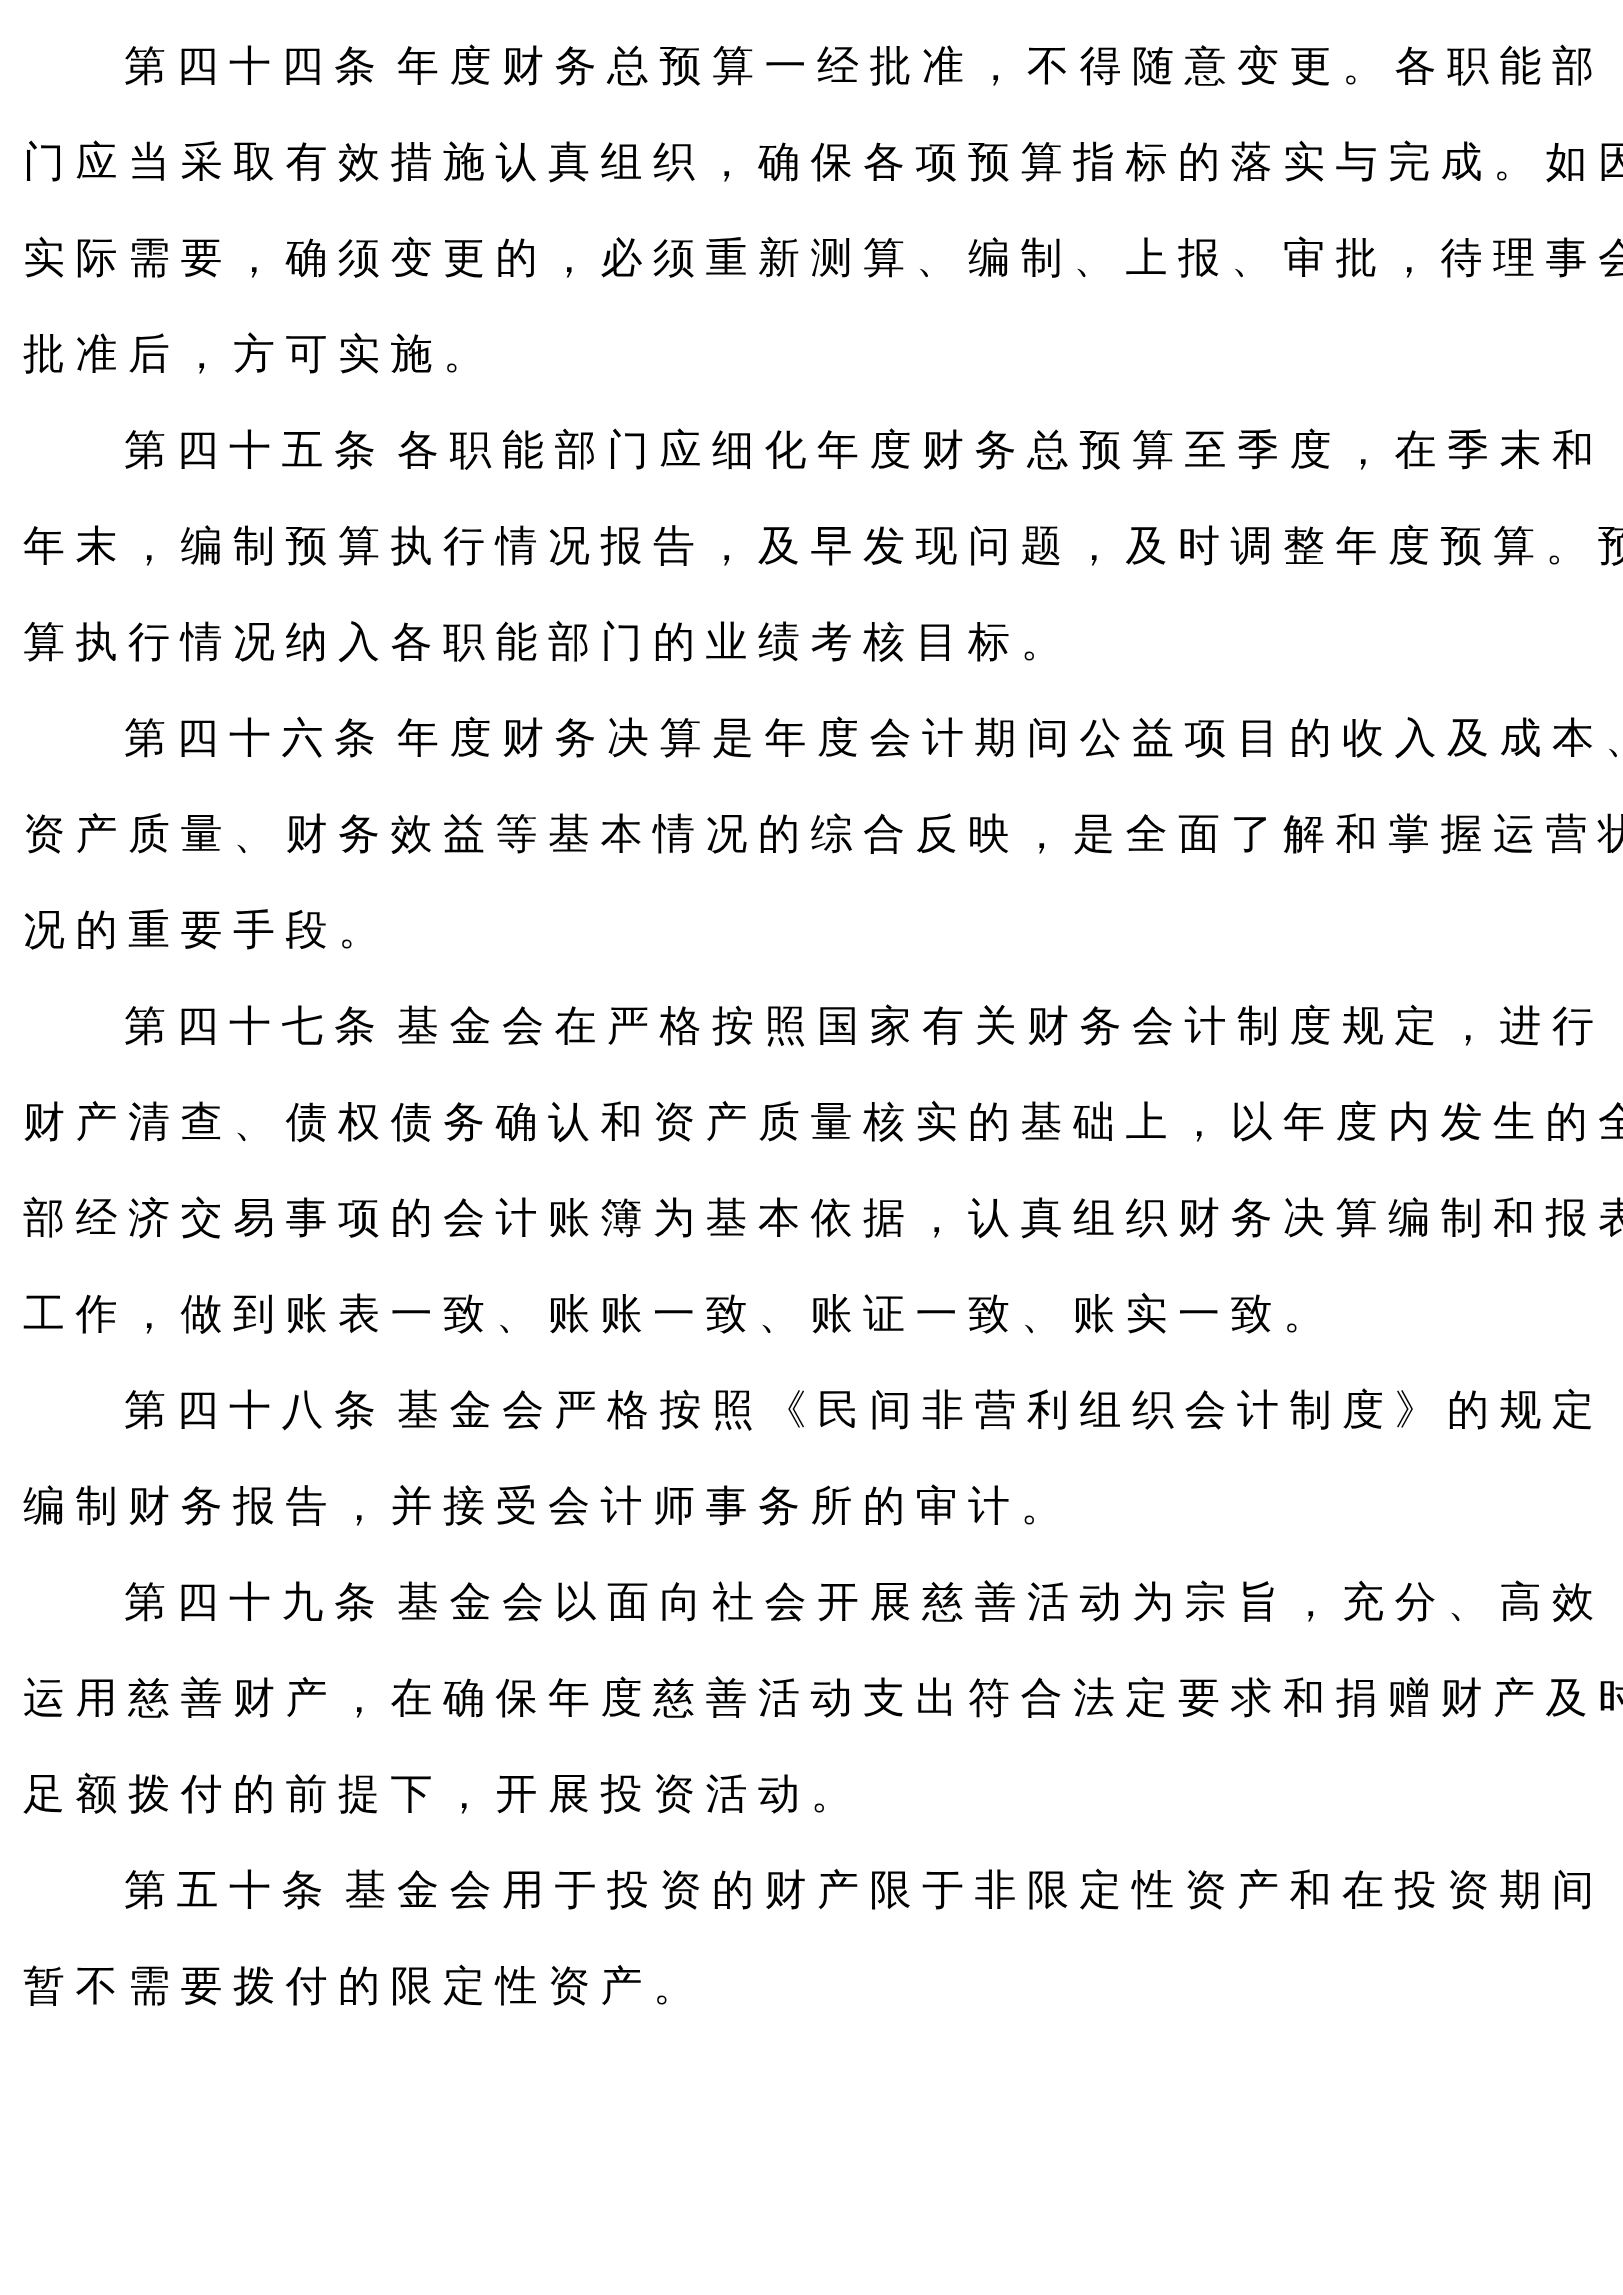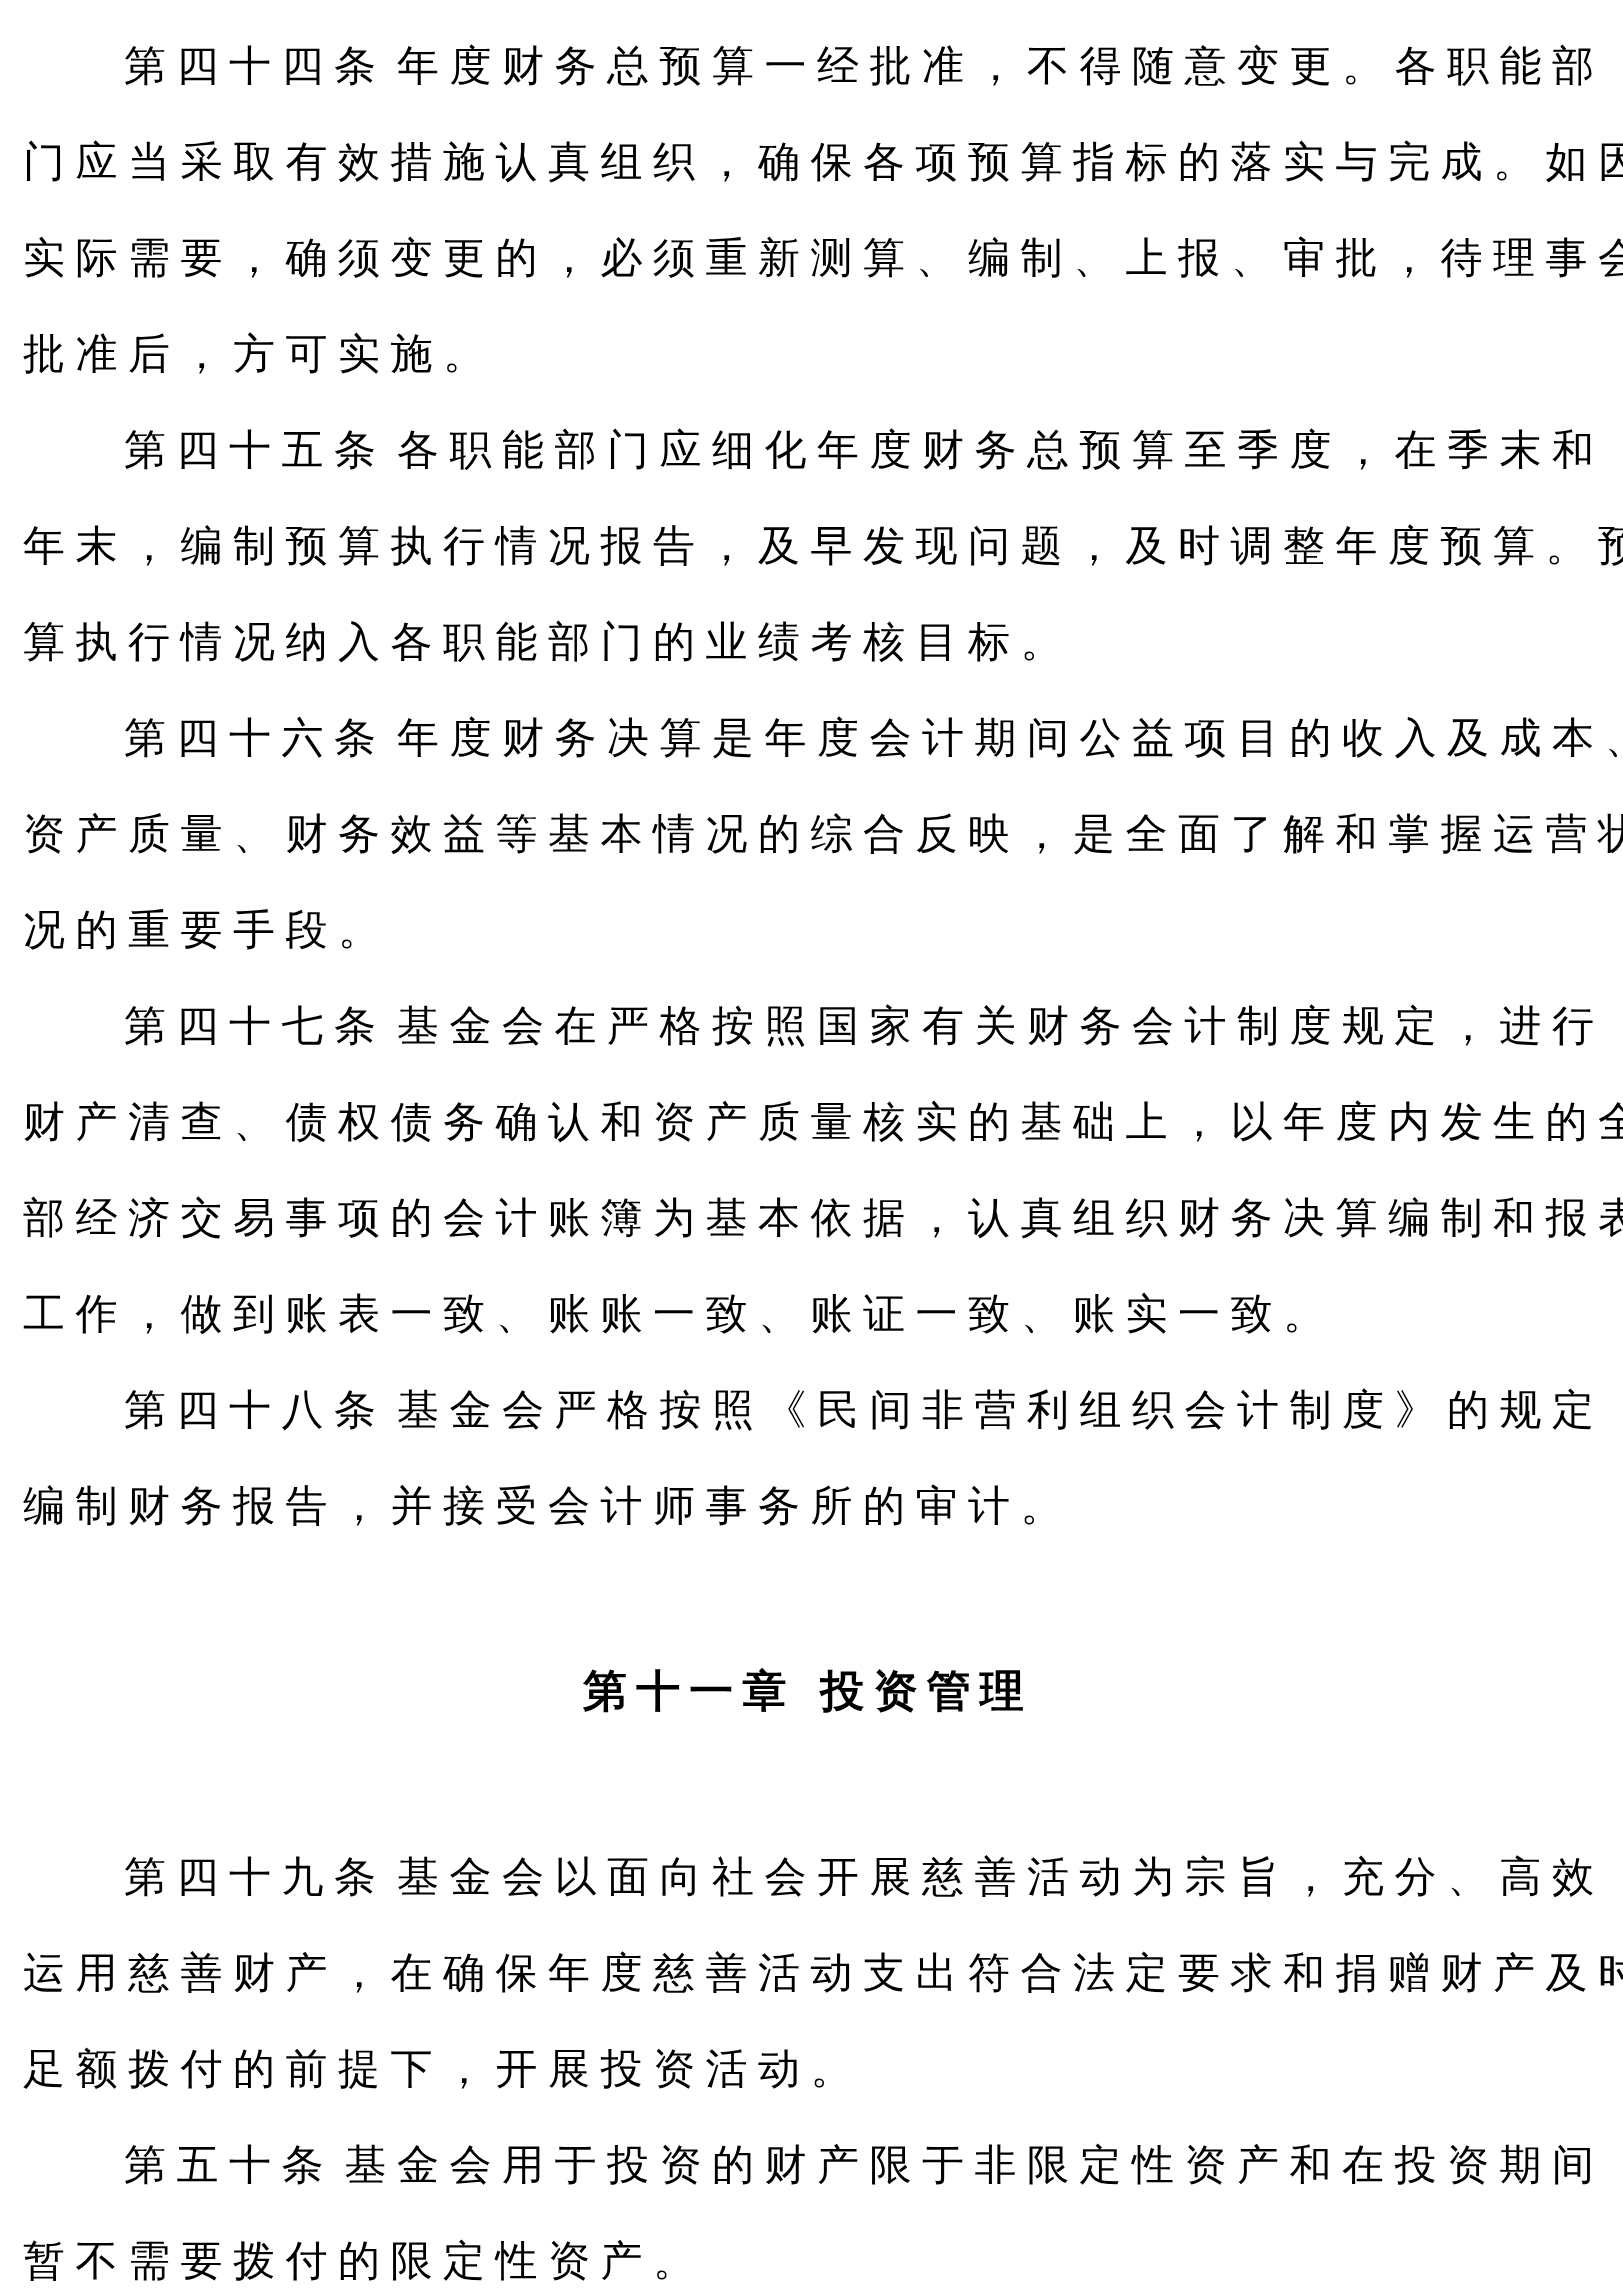--- a/index.html
+++ b/index.html
@@ -77,23 +77,20 @@
         <div class="line justify indent"><span class="ch">第</span><span class="ch">四</span><span class="ch">十</span><span class="ch">六</span><span class="ch">条</span><span class="ch space"> </span><span class="ch">年</span><span class="ch">度</span><span class="ch">财</span><span class="ch">务</span><span class="ch">决</span><span class="ch">算</span><span class="ch">是</span><span class="ch">年</span><span class="ch">度</span><span class="ch">会</span><span class="ch">计</span><span class="ch">期</span><span class="ch">间</span><span class="ch">公</span><span class="ch">益</span><span class="ch">项</span><span class="ch">目</span><span class="ch">的</span><span class="ch">收</span><span class="ch">入</span><span class="ch">及</span><span class="ch">成</span><span class="ch">本</span><span class="ch">、</span></div>
         <div class="line justify"><span class="ch">资</span><span class="ch">产</span><span class="ch">质</span><span class="ch">量</span><span class="ch">、</span><span class="ch">财</span><span class="ch">务</span><span class="ch">效</span><span class="ch">益</span><span class="ch">等</span><span class="ch">基</span><span class="ch">本</span><span class="ch">情</span><span class="ch">况</span><span class="ch">的</span><span class="ch">综</span><span class="ch">合</span><span class="ch">反</span><span class="ch">映</span><span class="ch">，</span><span class="ch">是</span><span class="ch">全</span><span class="ch">面</span><span class="ch">了</span><span class="ch">解</span><span class="ch">和</span><span class="ch">掌</span><span class="ch">握</span><span class="ch">运</span><span class="ch">营</span><span class="ch">状</span></div>
         <div class="line"><span class="ch">况</span><span class="ch">的</span><span class="ch">重</span><span class="ch">要</span><span class="ch">手</span><span class="ch">段</span><span class="ch">。</span></div>
         <div class="line justify indent"><span class="ch">第</span><span class="ch">四</span><span class="ch">十</span><span class="ch">七</span><span class="ch">条</span><span class="ch space"> </span><span class="ch">基</span><span class="ch">金</span><span class="ch">会</span><span class="ch">在</span><span class="ch">严</span><span class="ch">格</span><span class="ch">按</span><span class="ch">照</span><span class="ch">国</span><span class="ch">家</span><span class="ch">有</span><span class="ch">关</span><span class="ch">财</span><span class="ch">务</span><span class="ch">会</span><span class="ch">计</span><span class="ch">制</span><span class="ch">度</span><span class="ch">规</span><span class="ch">定</span><span class="ch">，</span><span class="ch">进</span><span class="ch">行</span></div>
         <div class="line justify"><span class="ch">财</span><span class="ch">产</span><span class="ch">清</span><span class="ch">查</span><span class="ch">、</span><span class="ch">债</span><span class="ch">权</span><span class="ch">债</span><span class="ch">务</span><span class="ch">确</span><span class="ch">认</span><span class="ch">和</span><span class="ch">资</span><span class="ch">产</span><span class="ch">质</span><span class="ch">量</span><span class="ch">核</span><span class="ch">实</span><span class="ch">的</span><span class="ch">基</span><span class="ch">础</span><span class="ch">上</span><span class="ch">，</span><span class="ch">以</span><span class="ch">年</span><span class="ch">度</span><span class="ch">内</span><span class="ch">发</span><span class="ch">生</span><span class="ch">的</span><span class="ch">全</span></div>
         <div class="line justify"><span class="ch">部</span><span class="ch">经</span><span class="ch">济</span><span class="ch">交</span><span class="ch">易</span><span class="ch">事</span><span class="ch">项</span><span class="ch">的</span><span class="ch">会</span><span class="ch">计</span><span class="ch">账</span><span class="ch">簿</span><span class="ch">为</span><span class="ch">基</span><span class="ch">本</span><span class="ch">依</span><span class="ch">据</span><span class="ch">，</span><span class="ch">认</span><span class="ch">真</span><span class="ch">组</span><span class="ch">织</span><span class="ch">财</span><span class="ch">务</span><span class="ch">决</span><span class="ch">算</span><span class="ch">编</span><span class="ch">制</span><span class="ch">和</span><span class="ch">报</span><span class="ch">表</span></div>
         <div class="line"><span class="ch">工</span><span class="ch">作</span><span class="ch">，</span><span class="ch">做</span><span class="ch">到</span><span class="ch">账</span><span class="ch">表</span><span class="ch">一</span><span class="ch">致</span><span class="ch">、</span><span class="ch">账</span><span class="ch">账</span><span class="ch">一</span><span class="ch">致</span><span class="ch">、</span><span class="ch">账</span><span class="ch">证</span><span class="ch">一</span><span class="ch">致</span><span class="ch">、</span><span class="ch">账</span><span class="ch">实</span><span class="ch">一</span><span class="ch">致</span><span class="ch">。</span></div>
         <div class="line justify indent"><span class="ch">第</span><span class="ch">四</span><span class="ch">十</span><span class="ch">八</span><span class="ch">条</span><span class="ch space"> </span><span class="ch">基</span><span class="ch">金</span><span class="ch">会</span><span class="ch">严</span><span class="ch">格</span><span class="ch">按</span><span class="ch">照</span><span class="ch">《</span><span class="ch">民</span><span class="ch">间</span><span class="ch">非</span><span class="ch">营</span><span class="ch">利</span><span class="ch">组</span><span class="ch">织</span><span class="ch">会</span><span class="ch">计</span><span class="ch">制</span><span class="ch">度</span><span class="ch">》</span><span class="ch">的</span><span class="ch">规</span><span class="ch">定</span></div>
         <div class="line"><span class="ch">编</span><span class="ch">制</span><span class="ch">财</span><span class="ch">务</span><span class="ch">报</span><span class="ch">告</span><span class="ch">，</span><span class="ch">并</span><span class="ch">接</span><span class="ch">受</span><span class="ch">会</span><span class="ch">计</span><span class="ch">师</span><span class="ch">事</span><span class="ch">务</span><span class="ch">所</span><span class="ch">的</span><span class="ch">审</span><span class="ch">计</span><span class="ch">。</span></div>
       </div>
-    <div class="heading-row">
-      <div class="chapter-heading">第十一章 投资管理</div>
-    </div>
     <div id="lines-bottom">
         <div class="line justify indent"><span class="ch">第</span><span class="ch">四</span><span class="ch">十</span><span class="ch">九</span><span class="ch">条</span><span class="ch space"> </span><span class="ch">基</span><span class="ch">金</span><span class="ch">会</span><span class="ch">以</span><span class="ch">面</span><span class="ch">向</span><span class="ch">社</span><span class="ch">会</span><span class="ch">开</span><span class="ch">展</span><span class="ch">慈</span><span class="ch">善</span><span class="ch">活</span><span class="ch">动</span><span class="ch">为</span><span class="ch">宗</span><span class="ch">旨</span><span class="ch">，</span><span class="ch">充</span><span class="ch">分</span><span class="ch">、</span><span class="ch">高</span><span class="ch">效</span></div>
         <div class="line justify"><span class="ch">运</span><span class="ch">用</span><span class="ch">慈</span><span class="ch">善</span><span class="ch">财</span><span class="ch">产</span><span class="ch">，</span><span class="ch">在</span><span class="ch">确</span><span class="ch">保</span><span class="ch">年</span><span class="ch">度</span><span class="ch">慈</span><span class="ch">善</span><span class="ch">活</span><span class="ch">动</span><span class="ch">支</span><span class="ch">出</span><span class="ch">符</span><span class="ch">合</span><span class="ch">法</span><span class="ch">定</span><span class="ch">要</span><span class="ch">求</span><span class="ch">和</span><span class="ch">捐</span><span class="ch">赠</span><span class="ch">财</span><span class="ch">产</span><span class="ch">及</span><span class="ch">时</span></div>
         <div class="line"><span class="ch">足</span><span class="ch">额</span><span class="ch">拨</span><span class="ch">付</span><span class="ch">的</span><span class="ch">前</span><span class="ch">提</span><span class="ch">下</span><span class="ch">，</span><span class="ch">开</span><span class="ch">展</span><span class="ch">投</span><span class="ch">资</span><span class="ch">活</span><span class="ch">动</span><span class="ch">。</span></div>
         <div class="line justify indent"><span class="ch">第</span><span class="ch">五</span><span class="ch">十</span><span class="ch">条</span><span class="ch space"> </span><span class="ch">基</span><span class="ch">金</span><span class="ch">会</span><span class="ch">用</span><span class="ch">于</span><span class="ch">投</span><span class="ch">资</span><span class="ch">的</span><span class="ch">财</span><span class="ch">产</span><span class="ch">限</span><span class="ch">于</span><span class="ch">非</span><span class="ch">限</span><span class="ch">定</span><span class="ch">性</span><span class="ch">资</span><span class="ch">产</span><span class="ch">和</span><span class="ch">在</span><span class="ch">投</span><span class="ch">资</span><span class="ch">期</span><span class="ch">间</span></div>
         <div class="line"><span class="ch">暂</span><span class="ch">不</span><span class="ch">需</span><span class="ch">要</span><span class="ch">拨</span><span class="ch">付</span><span class="ch">的</span><span class="ch">限</span><span class="ch">定</span><span class="ch">性</span><span class="ch">资</span><span class="ch">产</span><span class="ch">。</span></div>
       </div>
   </div>
 </div>
 

